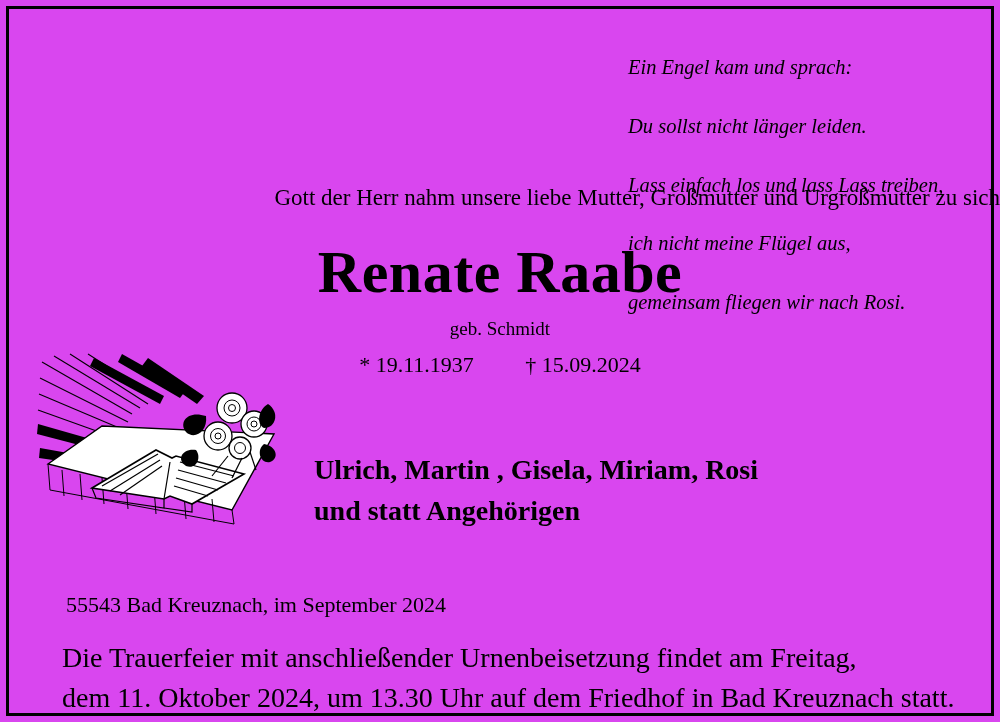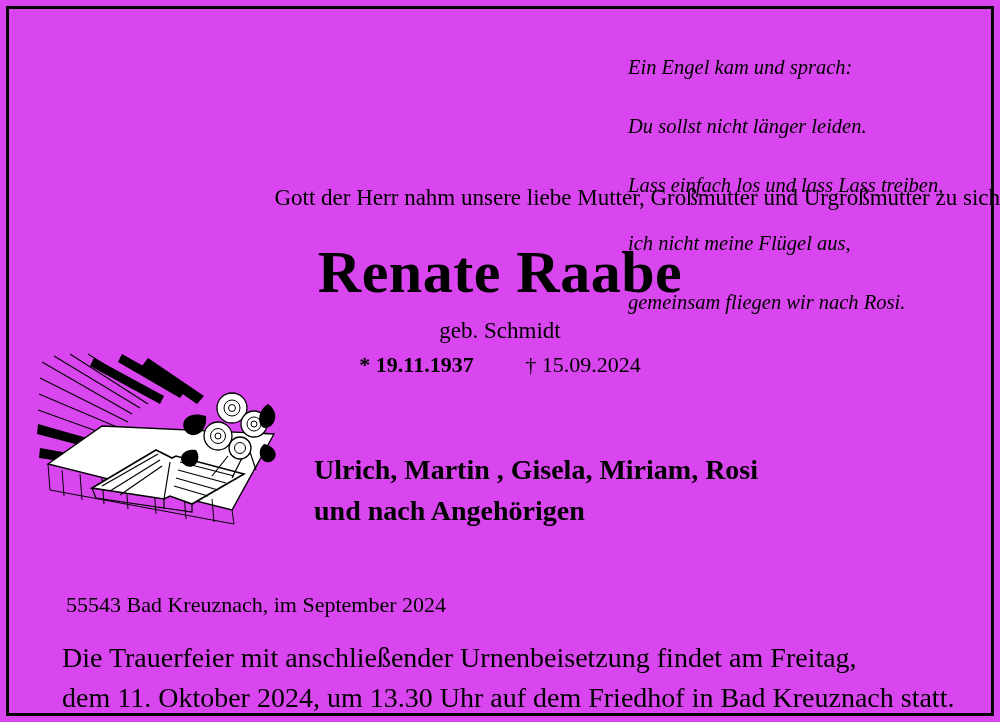--- a/index.html
+++ b/index.html
@@ -73,34 +73,34 @@
     letter-spacing: 0.5px;
     color: #000;
   }
 
   .maiden {
     position: absolute;
     left: 0;
     top: 318px;
     width: 1000px;
     text-align: center;
-    font-size: 23px;
+    font-size: 19px;
     color: #000;
   }
 
   .dates {
     position: absolute;
     left: 0;
     top: 352px;
     width: 1000px;
     text-align: center;
     font-size: 22px;
     color: #000;
   }
-  .dates .birth { margin-right: 46px; font-weight: bold; }
+  .dates .birth { margin-right: 46px; }
 
   
   .mourners {
     position: absolute;
     left: 314px;
     top: 450px;
     width: 620px;
     font-size: 28px;
     font-weight: bold;
     line-height: 1.45;
@@ -239,21 +239,21 @@
         <g stroke="#000" stroke-width="1.2" fill="none">
           <path d="M192 104 L176 124"></path>
           <path d="M206 106 L196 126"></path>
           <path d="M214 100 L220 118"></path>
         </g>
       </svg>
     </div>
 
     <div class="mourners">
       <div>Ulrich, Martin , Gisela, Miriam, Rosi</div>
-      <div>und nach Angehörigen</div>
+      <div>und statt Angehörigen</div>
     </div>
 
     <div class="place">55543 Bad Kreuznach, im September 2024</div>
 
     <div class="service">
       <div>Die Trauerfeier mit anschließender Urnenbeisetzung findet am Freitag,</div>
       <div>dem 11. Oktober 2024, um 13.30 Uhr auf dem Friedhof in Bad Kreuznach statt.</div>
     </div>
 
   </div>

